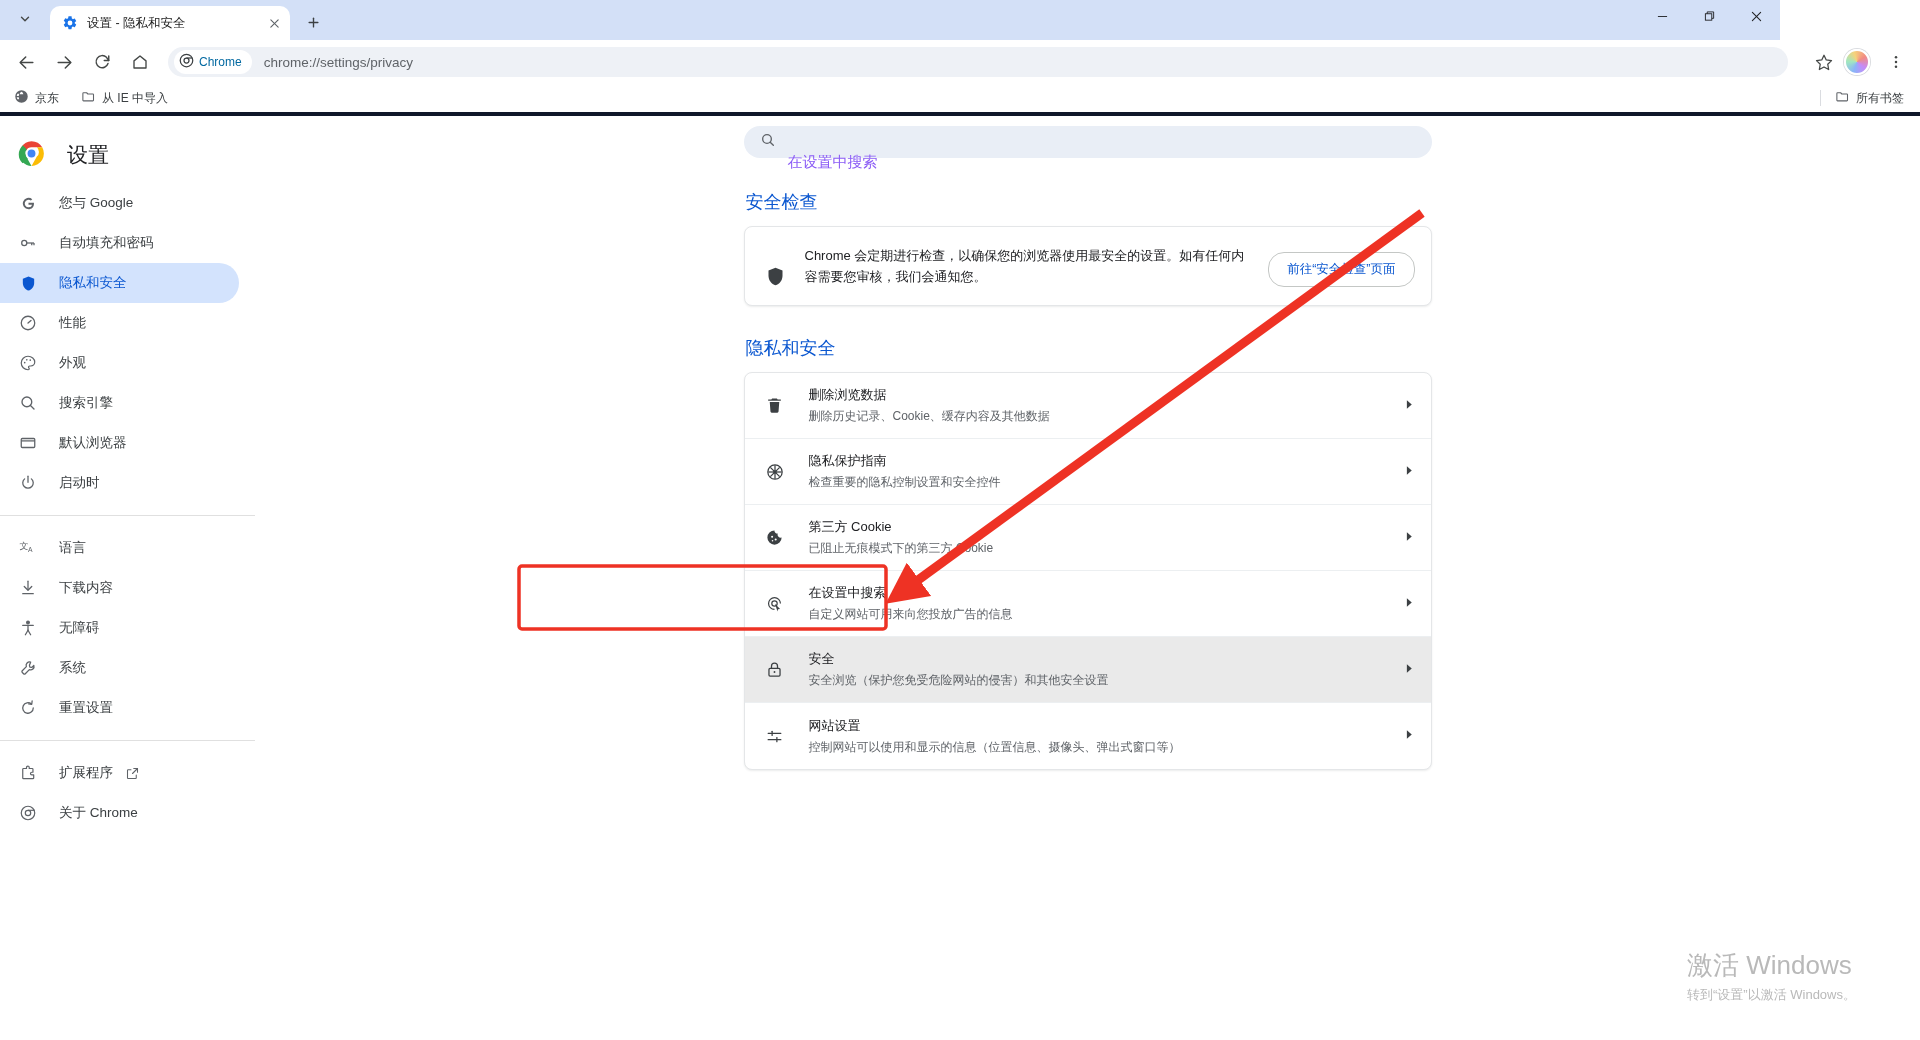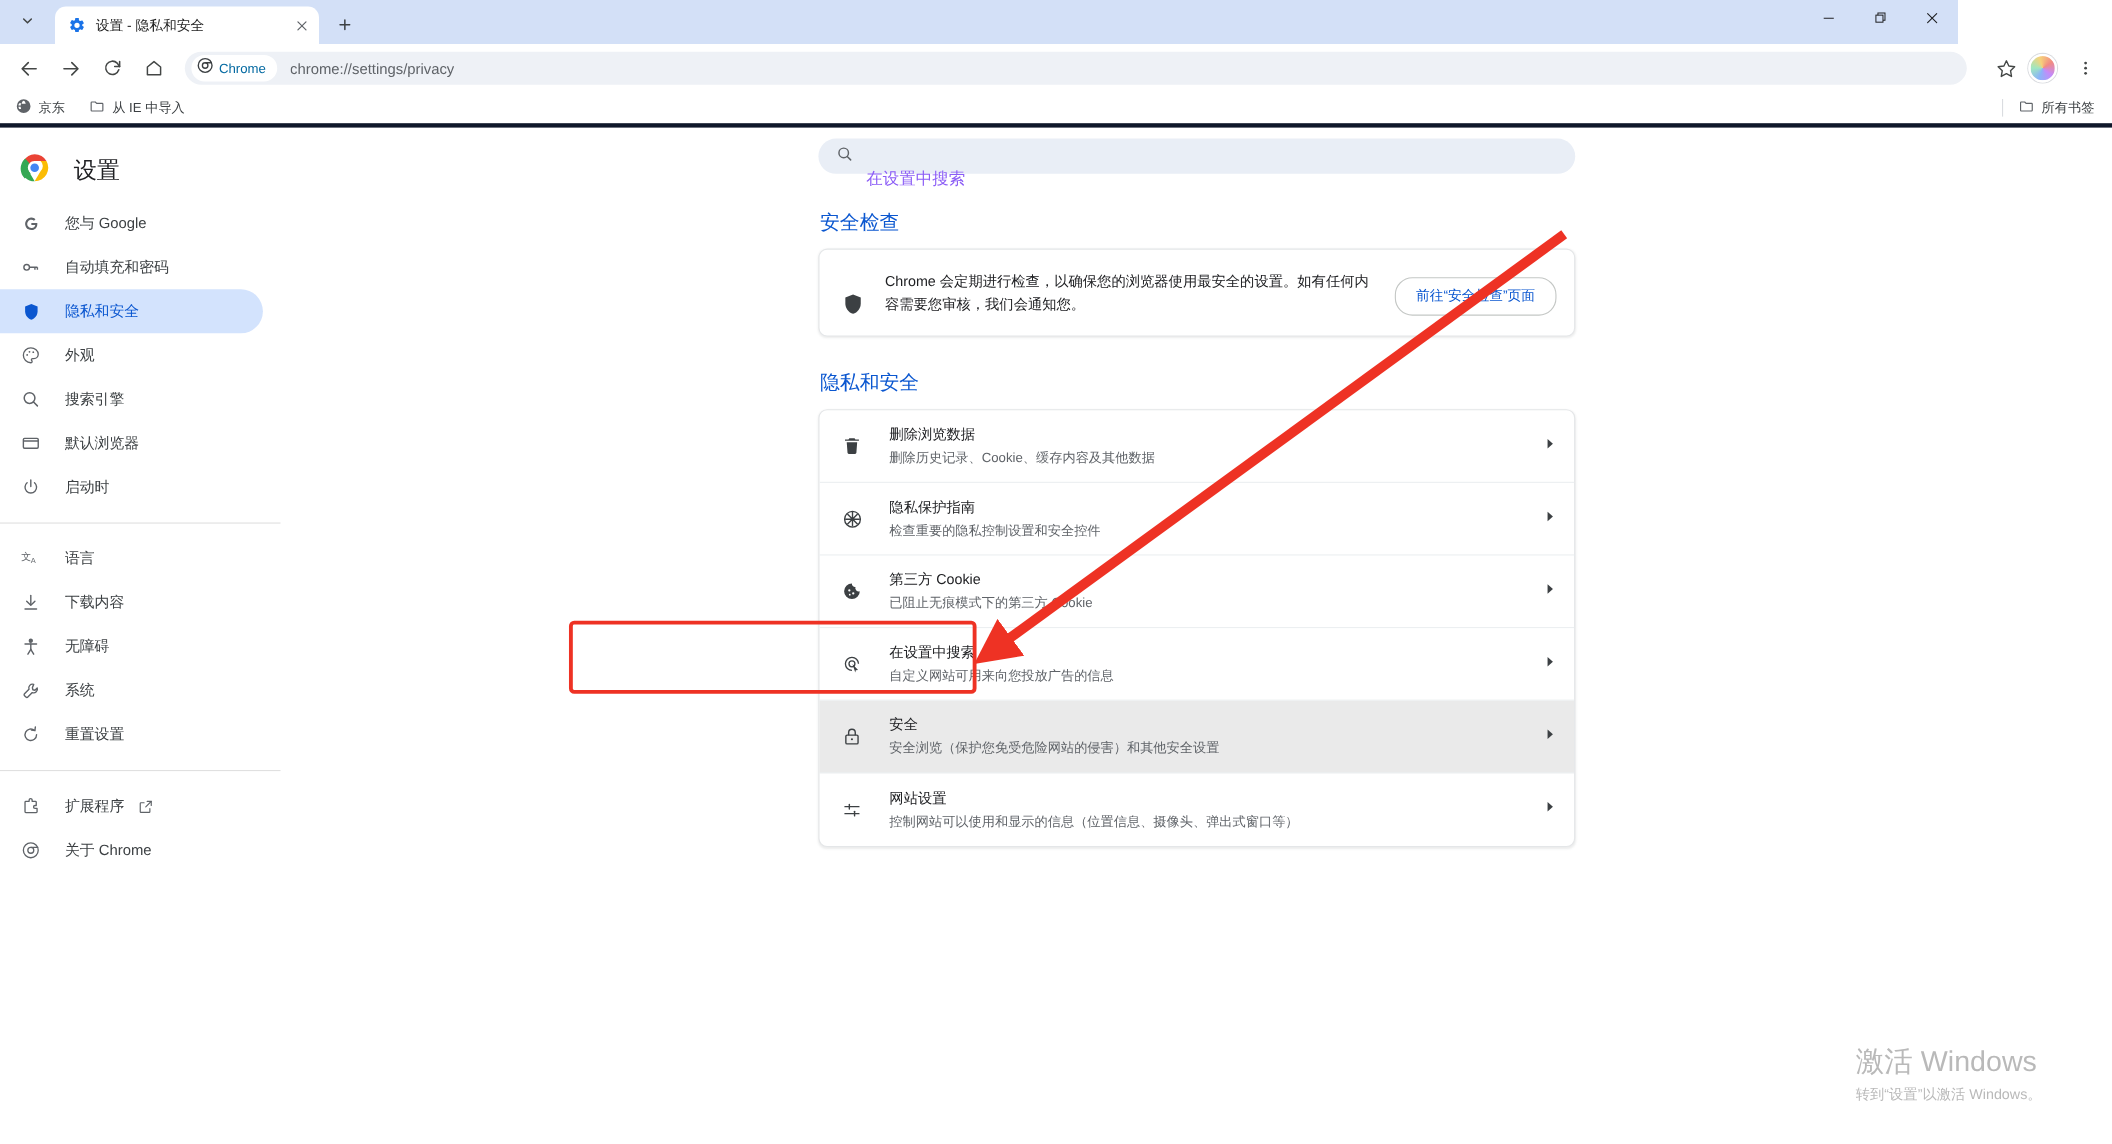--- a/index.html
+++ b/index.html
@@ -371,20 +371,29 @@
 
       <div class="nav-item active">
         <span class="nav-icon">
           <svg width="17" height="17" viewBox="0 0 24 24" fill="currentColor">
             <path d="M12 2 4 5.2v6c0 5 3.4 9.6 8 10.8 4.6-1.2 8-5.8 8-10.8v-6z"></path>
           </svg>
         </span>
         <span class="nav-label">隐私和安全</span>
       </div>
 
+      <div class="nav-item">
+        <span class="nav-icon">
+          <svg width="18" height="18" viewBox="0 0 24 24" fill="none" stroke="currentColor" stroke-width="1.7">
+            <circle cx="12" cy="12" r="9"></circle>
+            <path d="M12 12 16 8.6" stroke-linecap="round"></path>
+          </svg>
+        </span>
+        <span class="nav-label">性能</span>
+      </div>
 
       <div class="nav-item">
         <span class="nav-icon">
           <svg width="18" height="18" viewBox="0 0 24 24" fill="none" stroke="currentColor" stroke-width="1.6">
             <path d="M12 3a9 9 0 1 0 0 18c1 0 1.6-.7 1.6-1.5 0-.5-.2-.8-.5-1.1-.3-.3-.4-.6-.4-1 0-.8.6-1.4 1.4-1.4h1.7A5.2 5.2 0 0 0 21 10.8C21 6.5 16.97 3 12 3z"></path>
             <circle cx="7.6" cy="11.5" r="1.1" fill="currentColor" stroke="none"></circle>
             <circle cx="10.4" cy="7.8" r="1.1" fill="currentColor" stroke="none"></circle>
             <circle cx="15" cy="8.2" r="1.1" fill="currentColor" stroke="none"></circle>
           </svg>
         </span>

